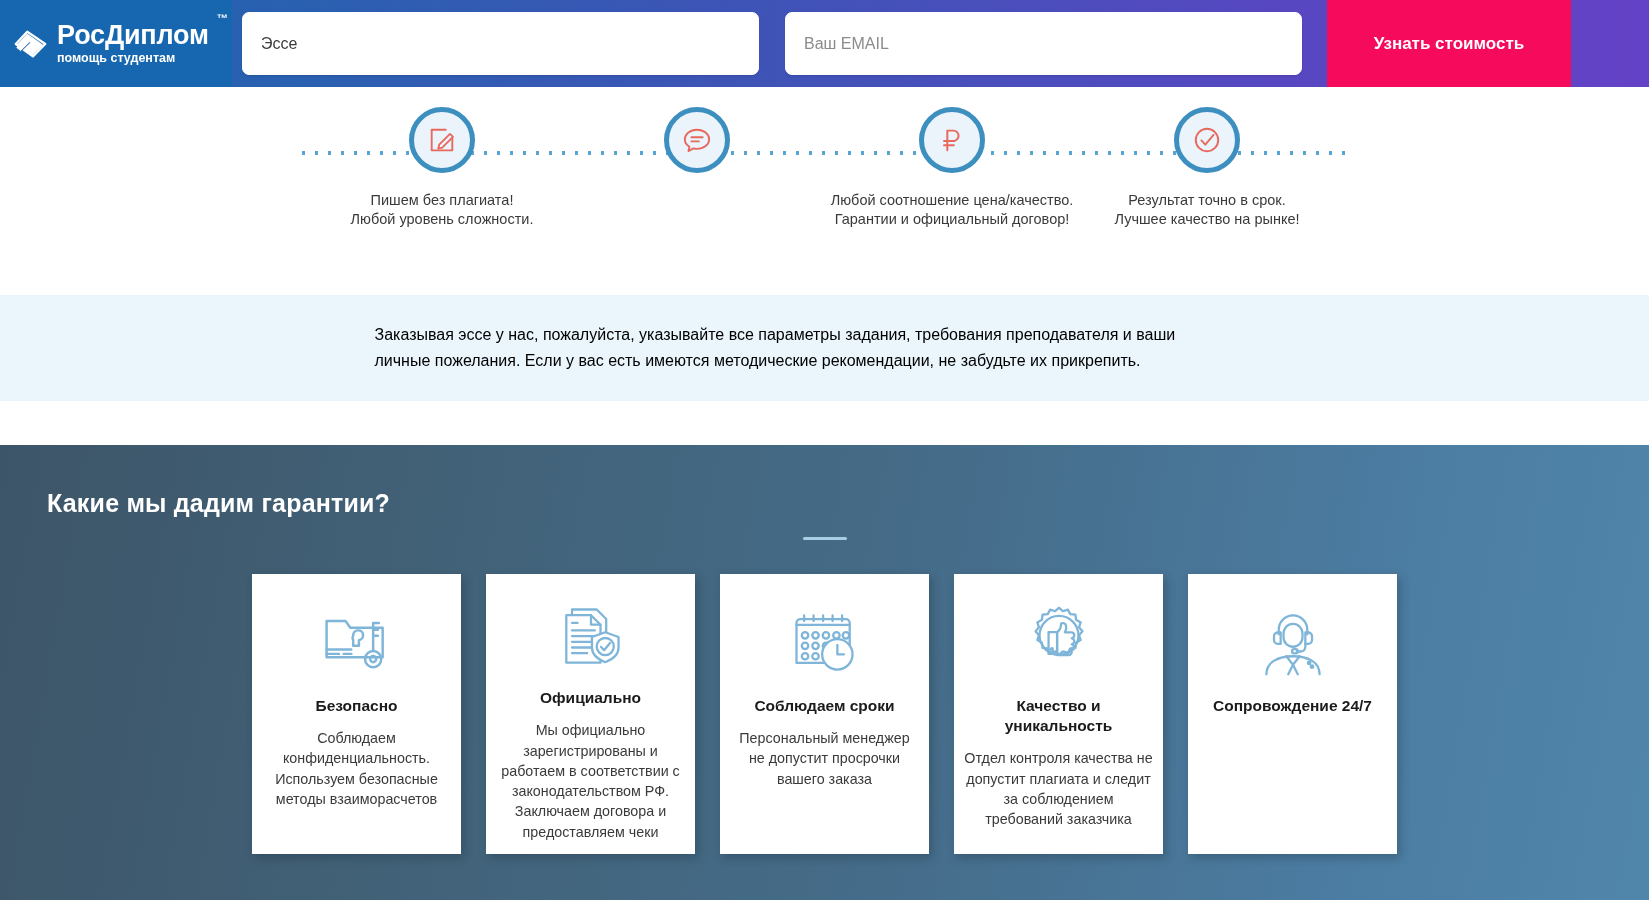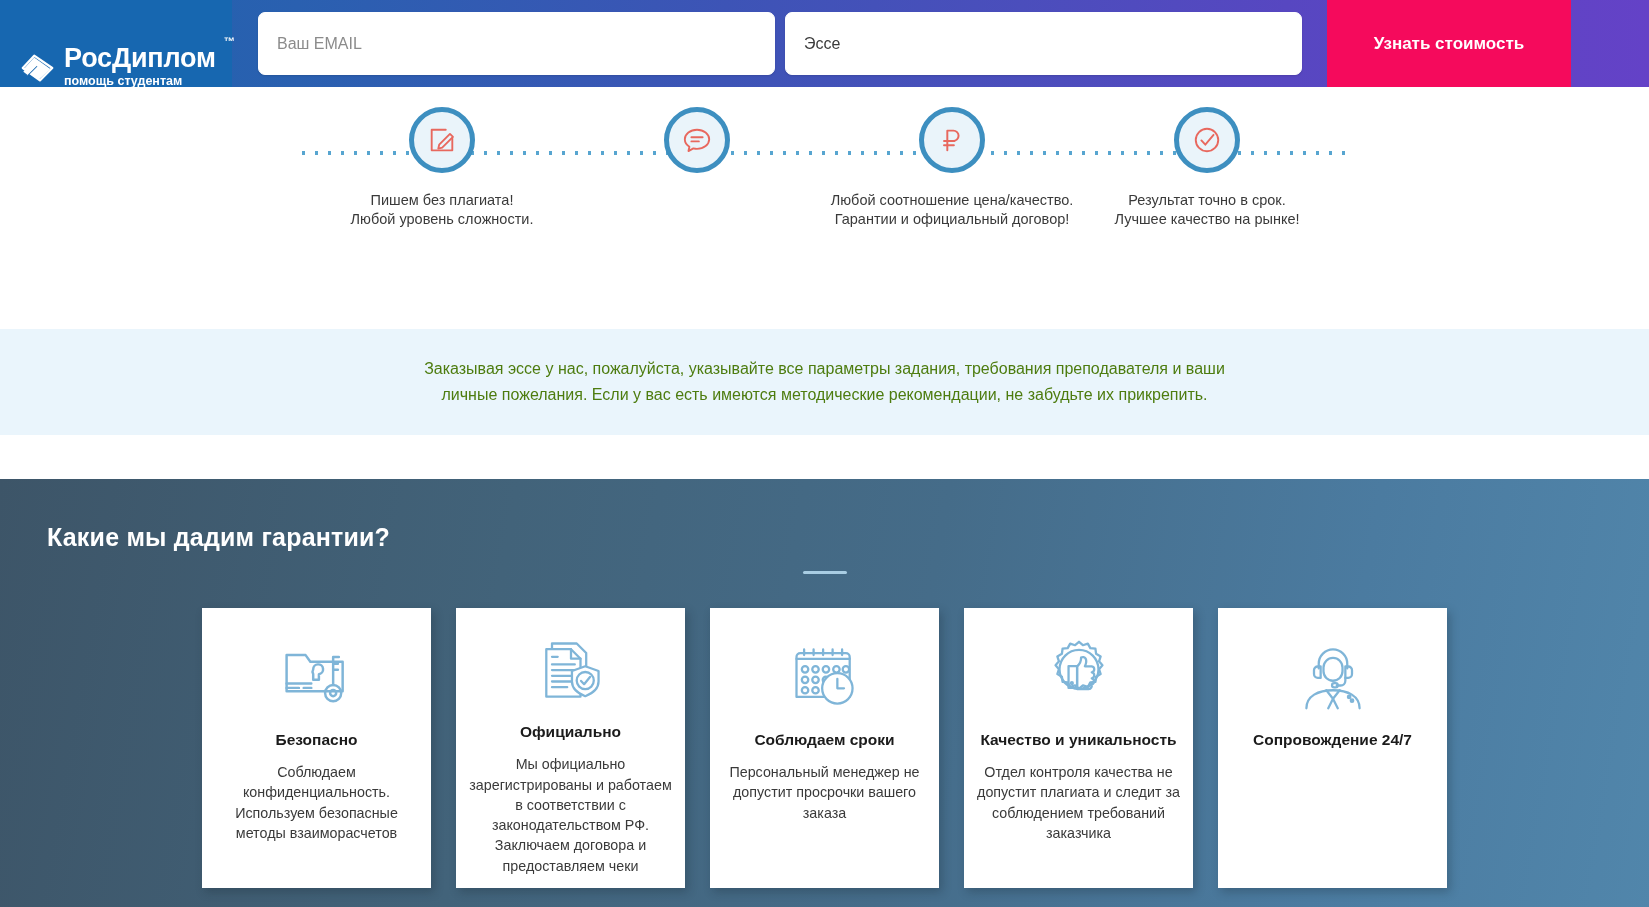--- a/index.html
+++ b/index.html
@@ -18,22 +18,22 @@
     height: 87px;
     display: flex;
     align-items: center;
     background: linear-gradient(90deg,#1e63ad 0%, #2a60b0 18%, #3d54b6 44%, #4b4ebc 62%, #5747c1 78%, #6442c7 100%);
   }
   .logo-block {
     width: 232px;
     height: 87px;
     background: #1767b0;
     display: flex;
-    align-items: flex-end;
-    padding-left: 19px;
+    align-items: center;
+    padding-left: 12px;
     flex: 0 0 232px;
     position: relative;
   }
   .logo-mark { width: 38px; height: 38px; flex: 0 0 38px; margin-right: 7px; }
   .logo-text { position: relative; color: #ffffff; line-height: 1; }
   .logo-title {
     font-size: 27px;
     font-weight: bold;
     letter-spacing: -0.2px;
     white-space: nowrap;
@@ -79,21 +79,21 @@
     justify-content: center;
     border: none;
     cursor: pointer;
     font-family: inherit;
   }
 
   
   .steps {
     position: relative;
     width: 1649px;
-    height: 242px;
+    height: 208px;
     background: #ffffff;
     padding-top: 20px;
   }
   .steps-inner {
     position: relative;
     width: 1020px;
     margin: 0 auto;
     display: flex;
     justify-content: space-between;
   }
@@ -139,24 +139,23 @@
   .note {
     width: 1649px;
     height: 106px;
     background: #eaf5fc;
     display: flex;
     align-items: center;
     justify-content: center;
   }
   .note-text {
     width: 900px;
-    text-align: center;
     font-size: 16px;
     line-height: 1.62;
-    color: #4d7c0f;
+    color: #000000;
   }
 
   .gap-white { width: 1649px; height: 44px; background: #ffffff; }
 
   
   .guarantees {
     position: relative;
     width: 1649px;
     height: 455px;
     background: linear-gradient(100deg,#3d5568 0%, #42637a 30%, #456c89 55%, #4b7ba0 80%, #5186ab 100%);
@@ -177,21 +176,21 @@
     margin: 19px auto 0;
     border-radius: 2px;
   }
   .cards {
     margin-top: 34px;
     display: flex;
     justify-content: center;
     gap: 25px;
   }
   .card {
-    width: 229px;
+    width: 209px;
     height: 280px;
     background: #ffffff;
     box-shadow: 3px 4px 9px rgba(20,35,48,.28);
     display: flex;
     flex-direction: column;
     align-items: center;
     padding: 22px 10px 12px;
   }
   .card-icon {
     height: 92px;
@@ -230,26 +229,26 @@
       <path d="M4 24.5 L15.5 13 L20 16.5 L8.5 28 Z" fill="#ffffff"></path>
       <path d="M4.2 24.4 L8.6 27.9" stroke="#1767b0" stroke-width="1.4" fill="none"></path>
     </svg>
     <div class="logo-text">
       <div class="logo-title">РосДиплом</div>
       <span class="logo-tm">™</span>
       <div class="logo-sub">помощь студентам</div>
     </div>
   </div>
 
+  <div class="field topic">
+    <span>Эссе</span>
+  </div>
+
   <div class="field email">
     <span>Ваш EMAIL</span>
-  </div>
-
-  <div class="field topic">
-    <span>Эссе</span>
   </div>
 
   <button class="cta-button">Узнать стоимость</button>
 </div>
 
 <div class="steps">
   <div class="steps-inner">
     <div class="dot-line"></div>
 
     <div class="step">

